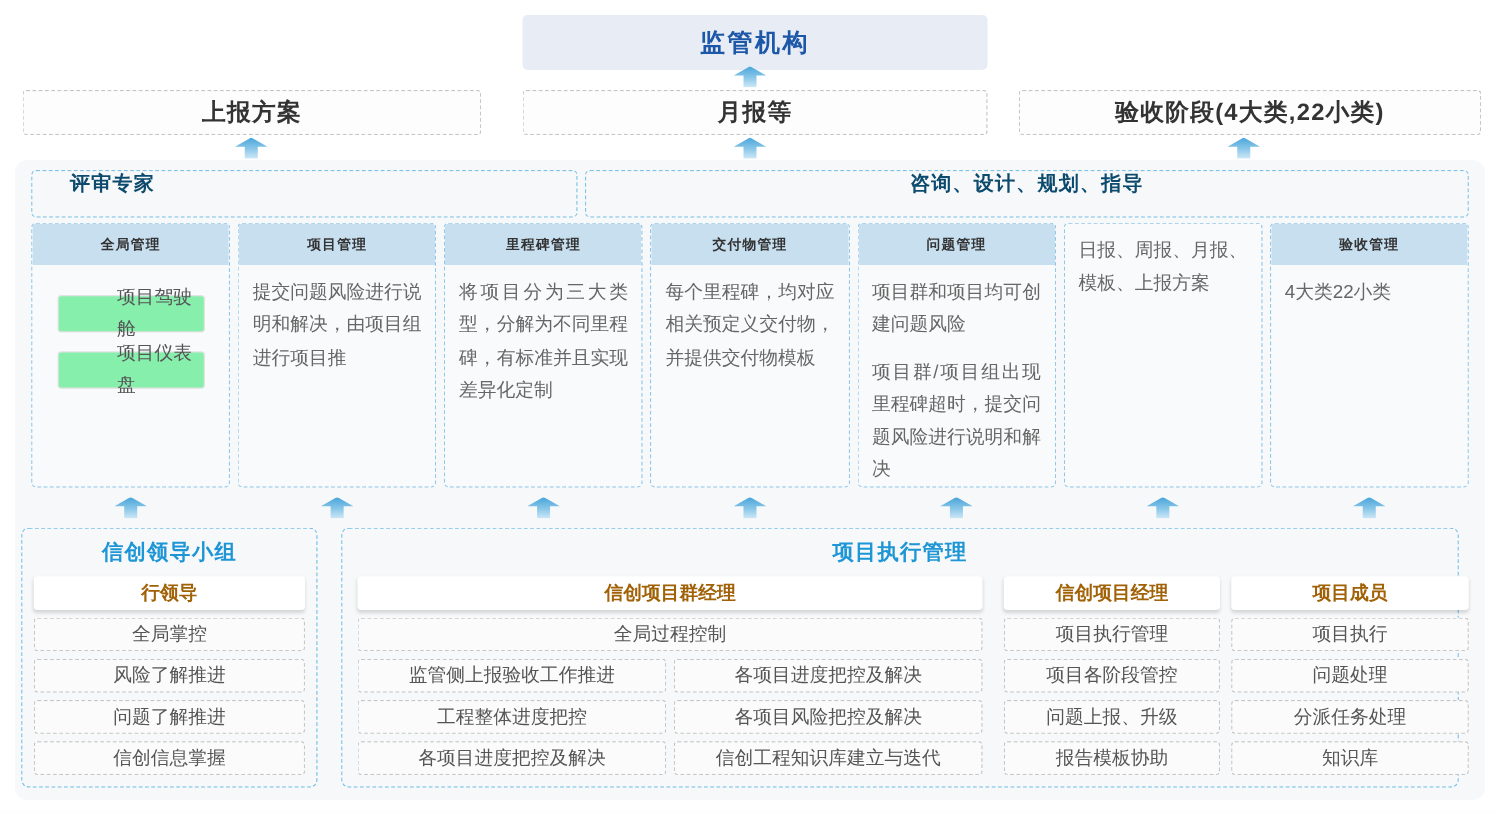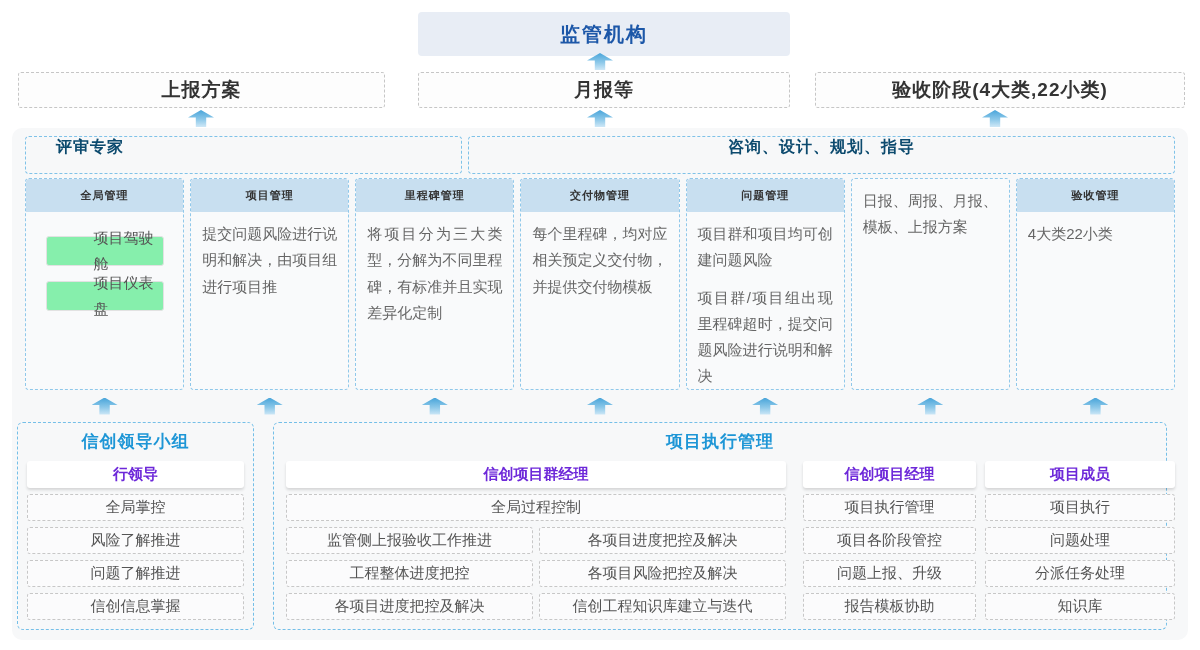--- a/index.html
+++ b/index.html
@@ -50,21 +50,21 @@
   .arrow-row { position:absolute; left:13px; top:266px; width:1150px; height:24px; display:flex; gap:6px; }
   .arrow-cell { flex:1; display:flex; align-items:center; justify-content:center; }
 
   
   .groups { position:absolute; left:5px; top:294px; width:1150px; height:208px; display:flex; gap:19px; }
   .group { border:1px dashed #74bfe8; border-radius:6px; position:relative; }
   .group-title { text-align:center; padding-top:7px; font-size:17px; font-weight:bold; color:#1e96d6; letter-spacing:1px; }
   .g1 { width:237px; padding:0 9px; }
   .g2 { flex:1; }
   .role-box { height:27px; background:#fff; border-radius:3px; box-shadow:0 2px 3px rgba(0,0,0,.14);
-    display:flex; align-items:center; justify-content:center; font-size:15px; font-weight:bold; color:#6d28d9; margin-top:8px; }
+    display:flex; align-items:center; justify-content:center; font-size:15px; font-weight:bold; color:#a16207; margin-top:8px; }
   .item { height:27px; border:1px dashed #c7c7c7; border-radius:3px; background:#fbfbfc;
     display:flex; align-items:center; justify-content:center; font-size:15px; color:#555; margin-top:6px;
     white-space:nowrap; overflow:hidden; }
   .block { position:absolute; top:38px; }
   .block .role-box { margin-top:0; }
   .b1 { left:12px; width:500px; }
   .b2 { left:529px; width:173px; }
   .b3 { left:711px; width:190px; }
   .pair { display:grid; grid-template-columns:1fr 1fr; gap:6px; margin-top:6px; }
   .pair .item { margin-top:0; }

